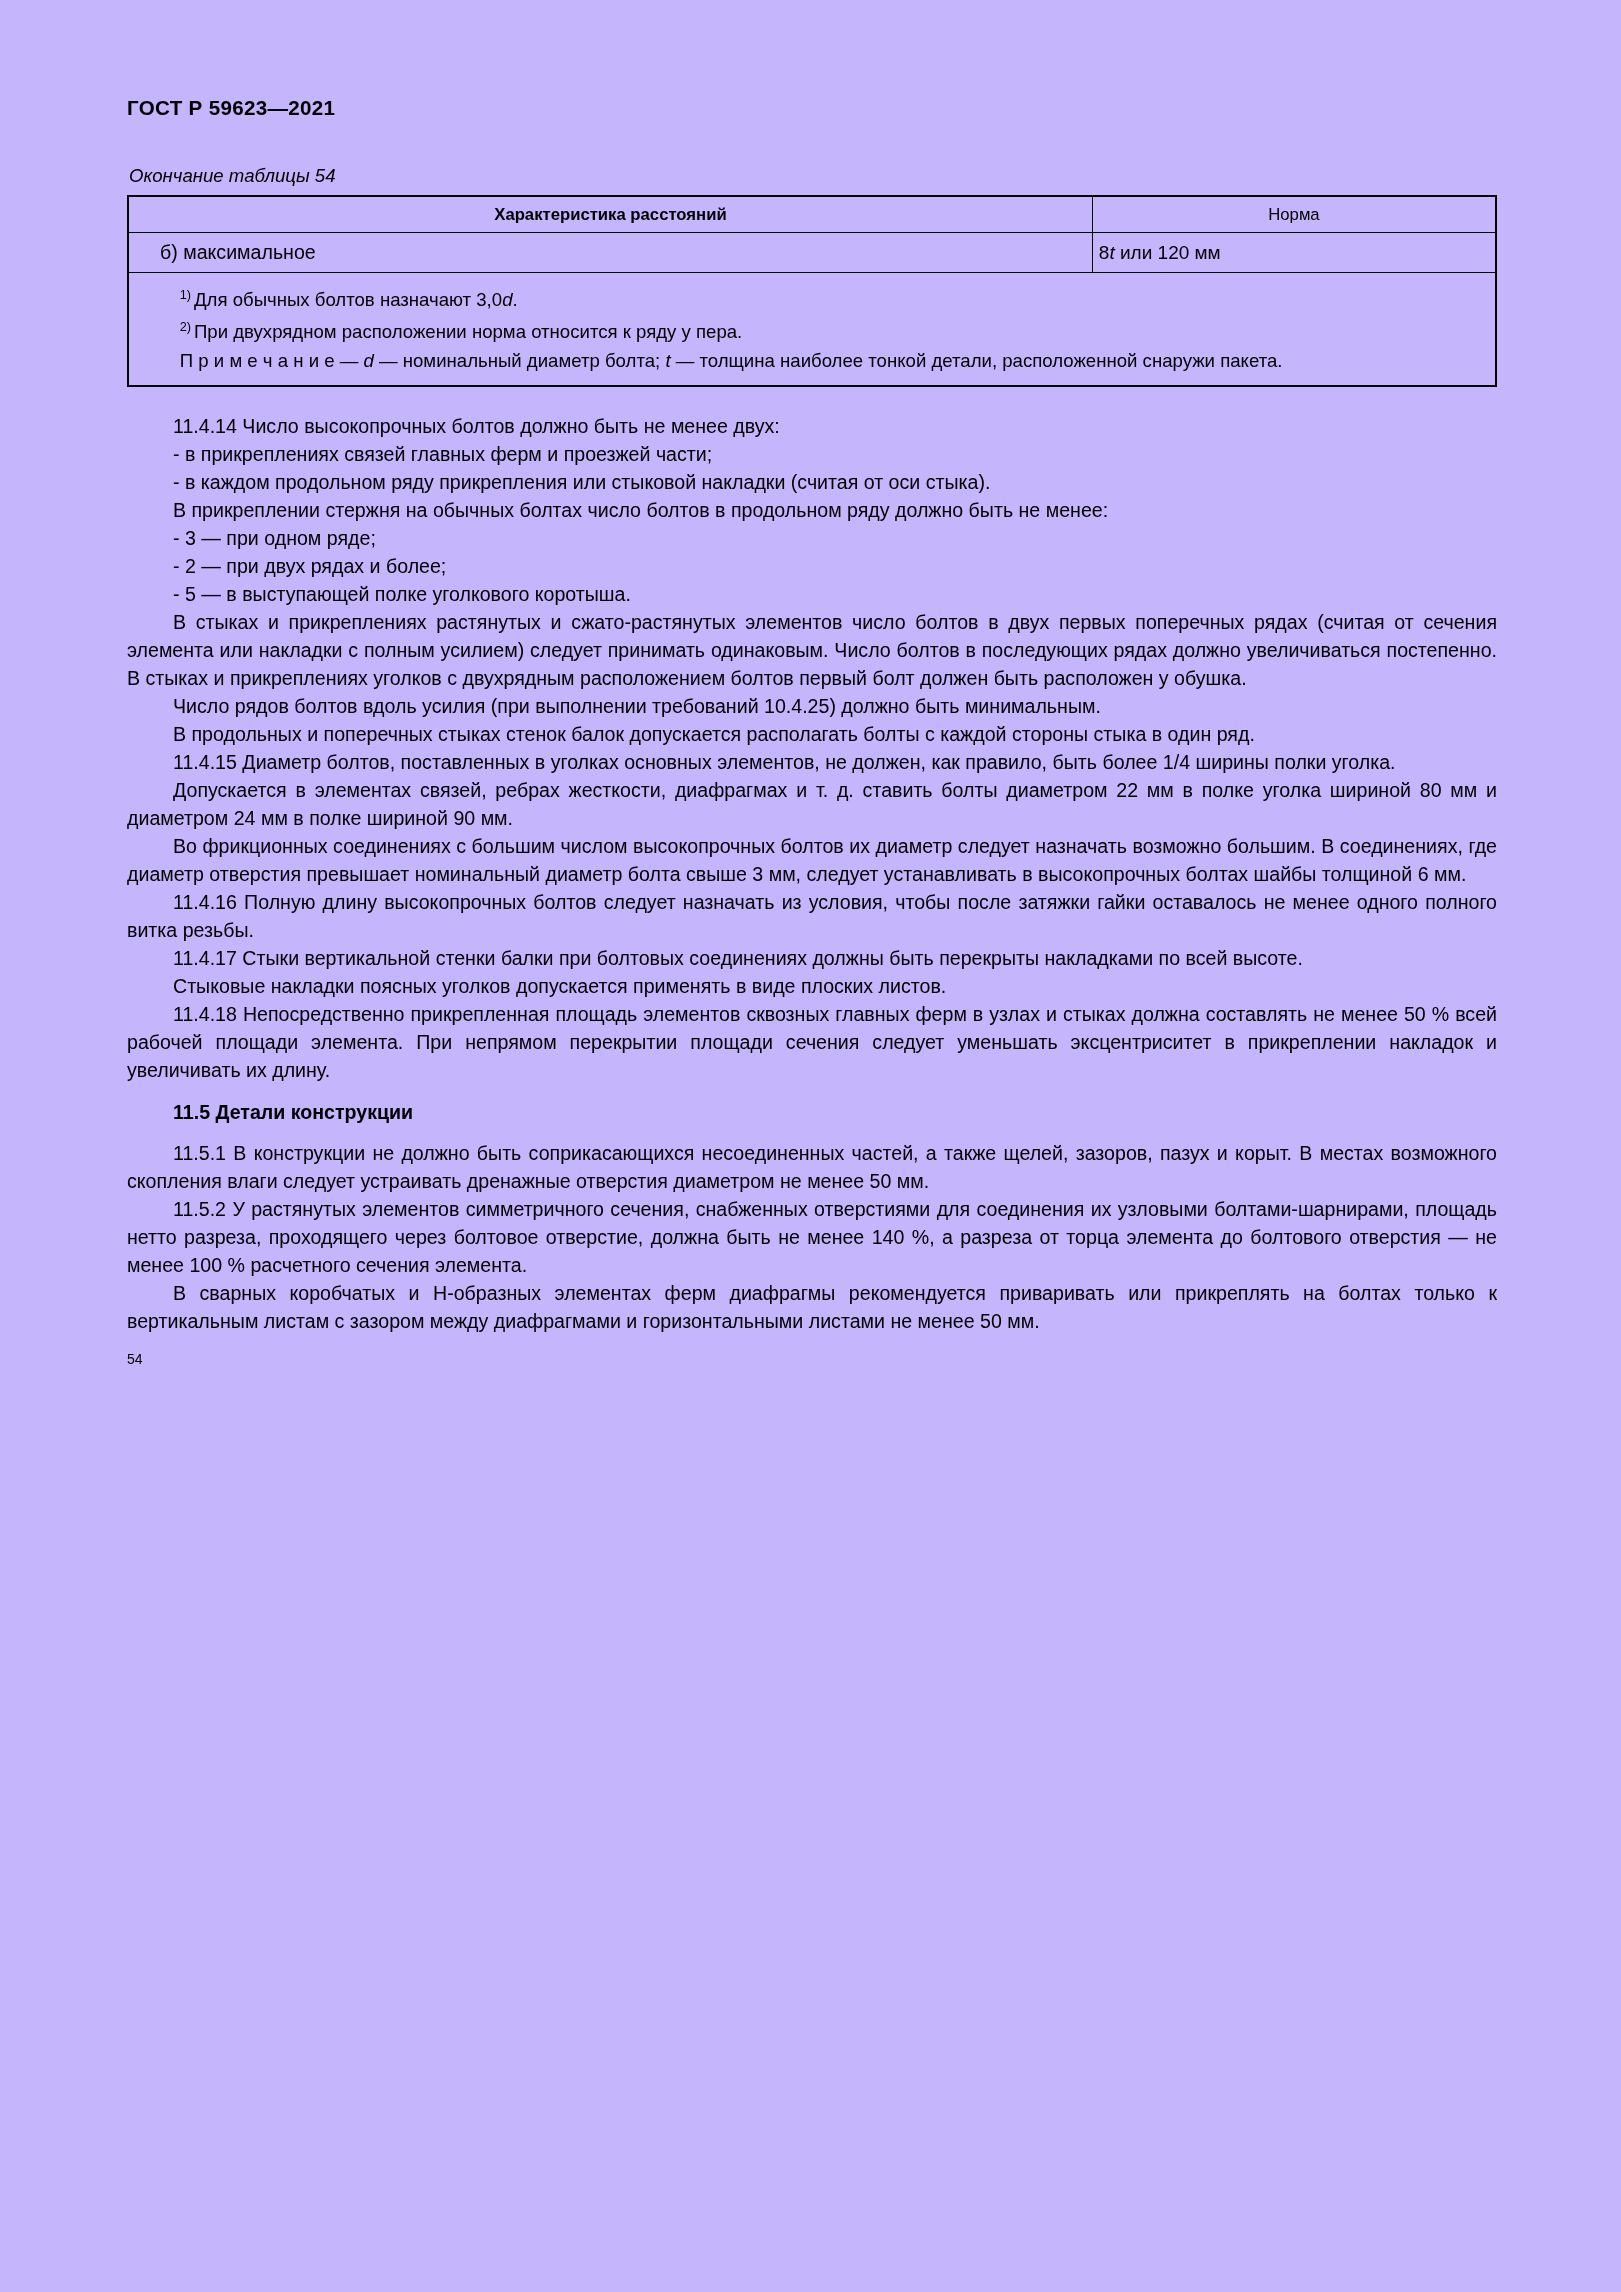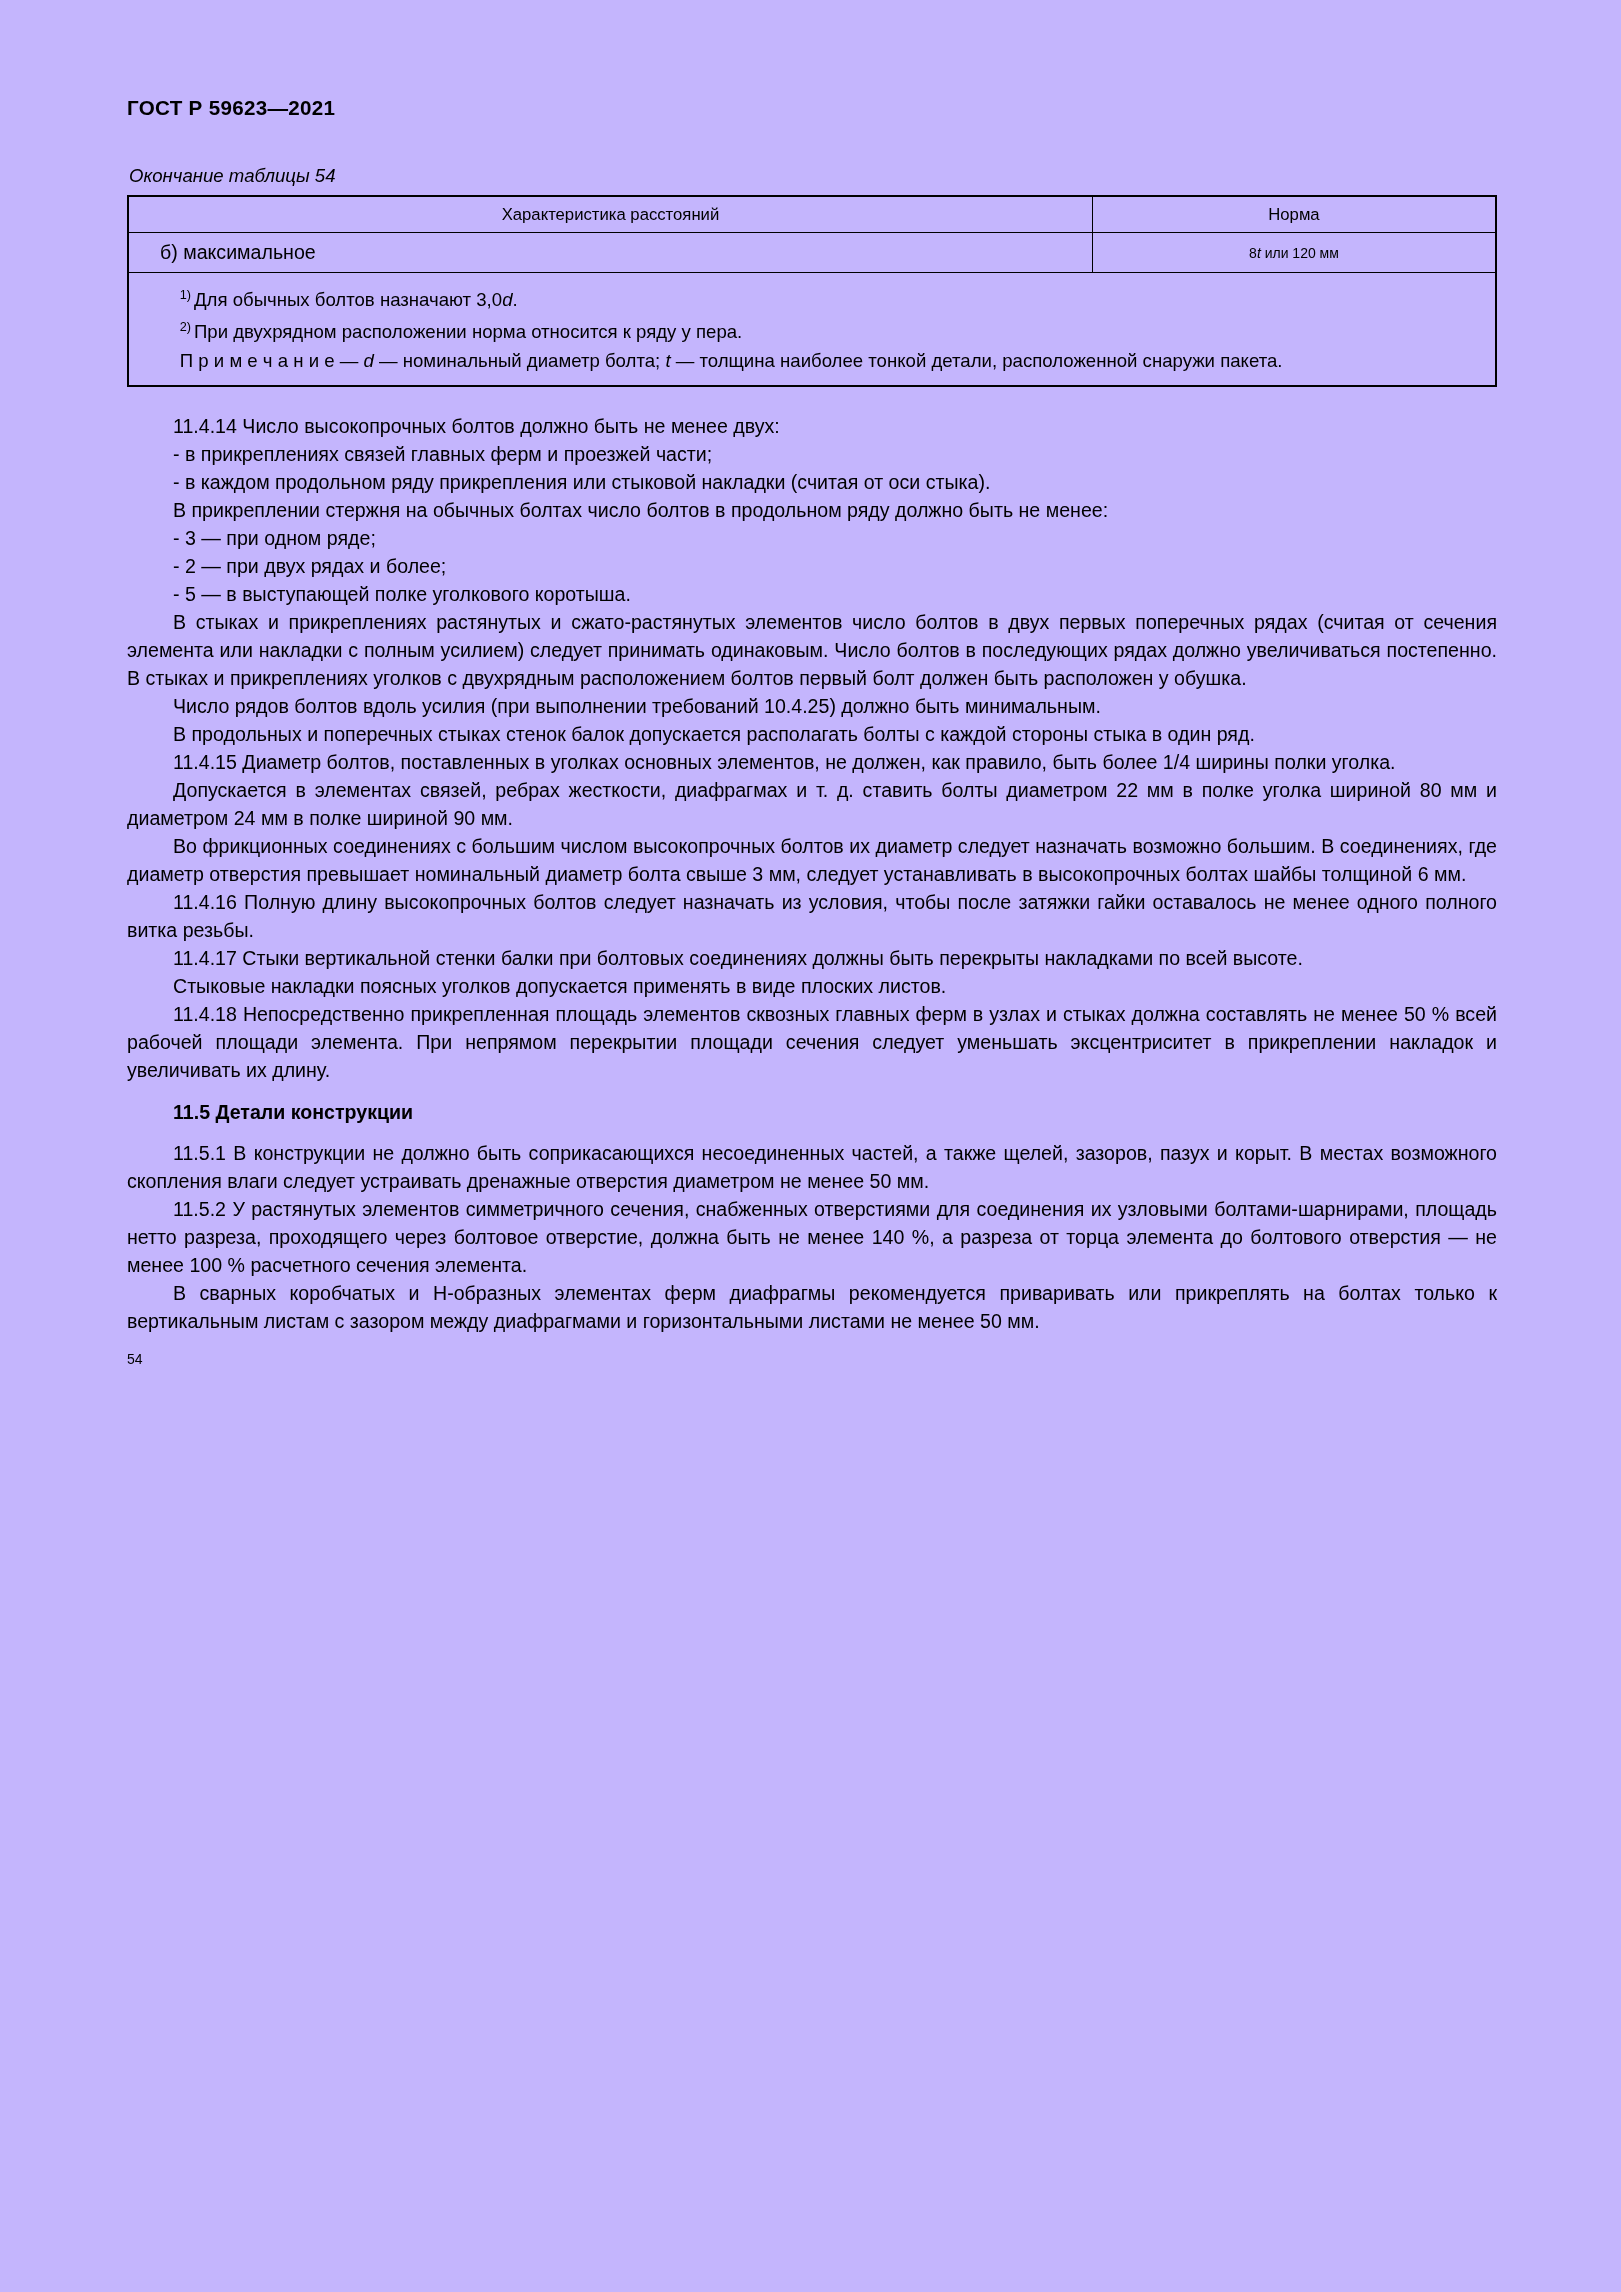--- a/index.html
+++ b/index.html
@@ -35,37 +35,36 @@
   }
   table.gost th, table.gost td {
     border: 1px solid #000;
     vertical-align: middle;
   }
   table.gost { border: 2px solid #000; }
 
   th.col-char {
     width: 70.5%;
     font-size: 16.7px;
-    font-weight: normal;
+    font-weight: bold;
     padding: 7.8px 5.9px;
   }
   th.col-norm {
     font-size: 16.7px;
     font-weight: normal;
     text-align: center;
     padding: 7.8px 5.9px;
   }
   td.cell-label {
     font-size: 19.6px;
     text-align: left;
     padding: 7.8px 7.8px 7.8px 31px;
   }
   td.cell-value {
-    font-size: 14px;
-    text-align: center;
+    font-size: 19px;
     padding: 7.8px 5.9px;
   }
 
   td.fn-cell {
     padding: 9.8px 11.8px 11.8px 11.8px;
     font-size: 18.6px;
     line-height: 24.5px;
     border-radius: 13px;
   }
   .fn-line {

